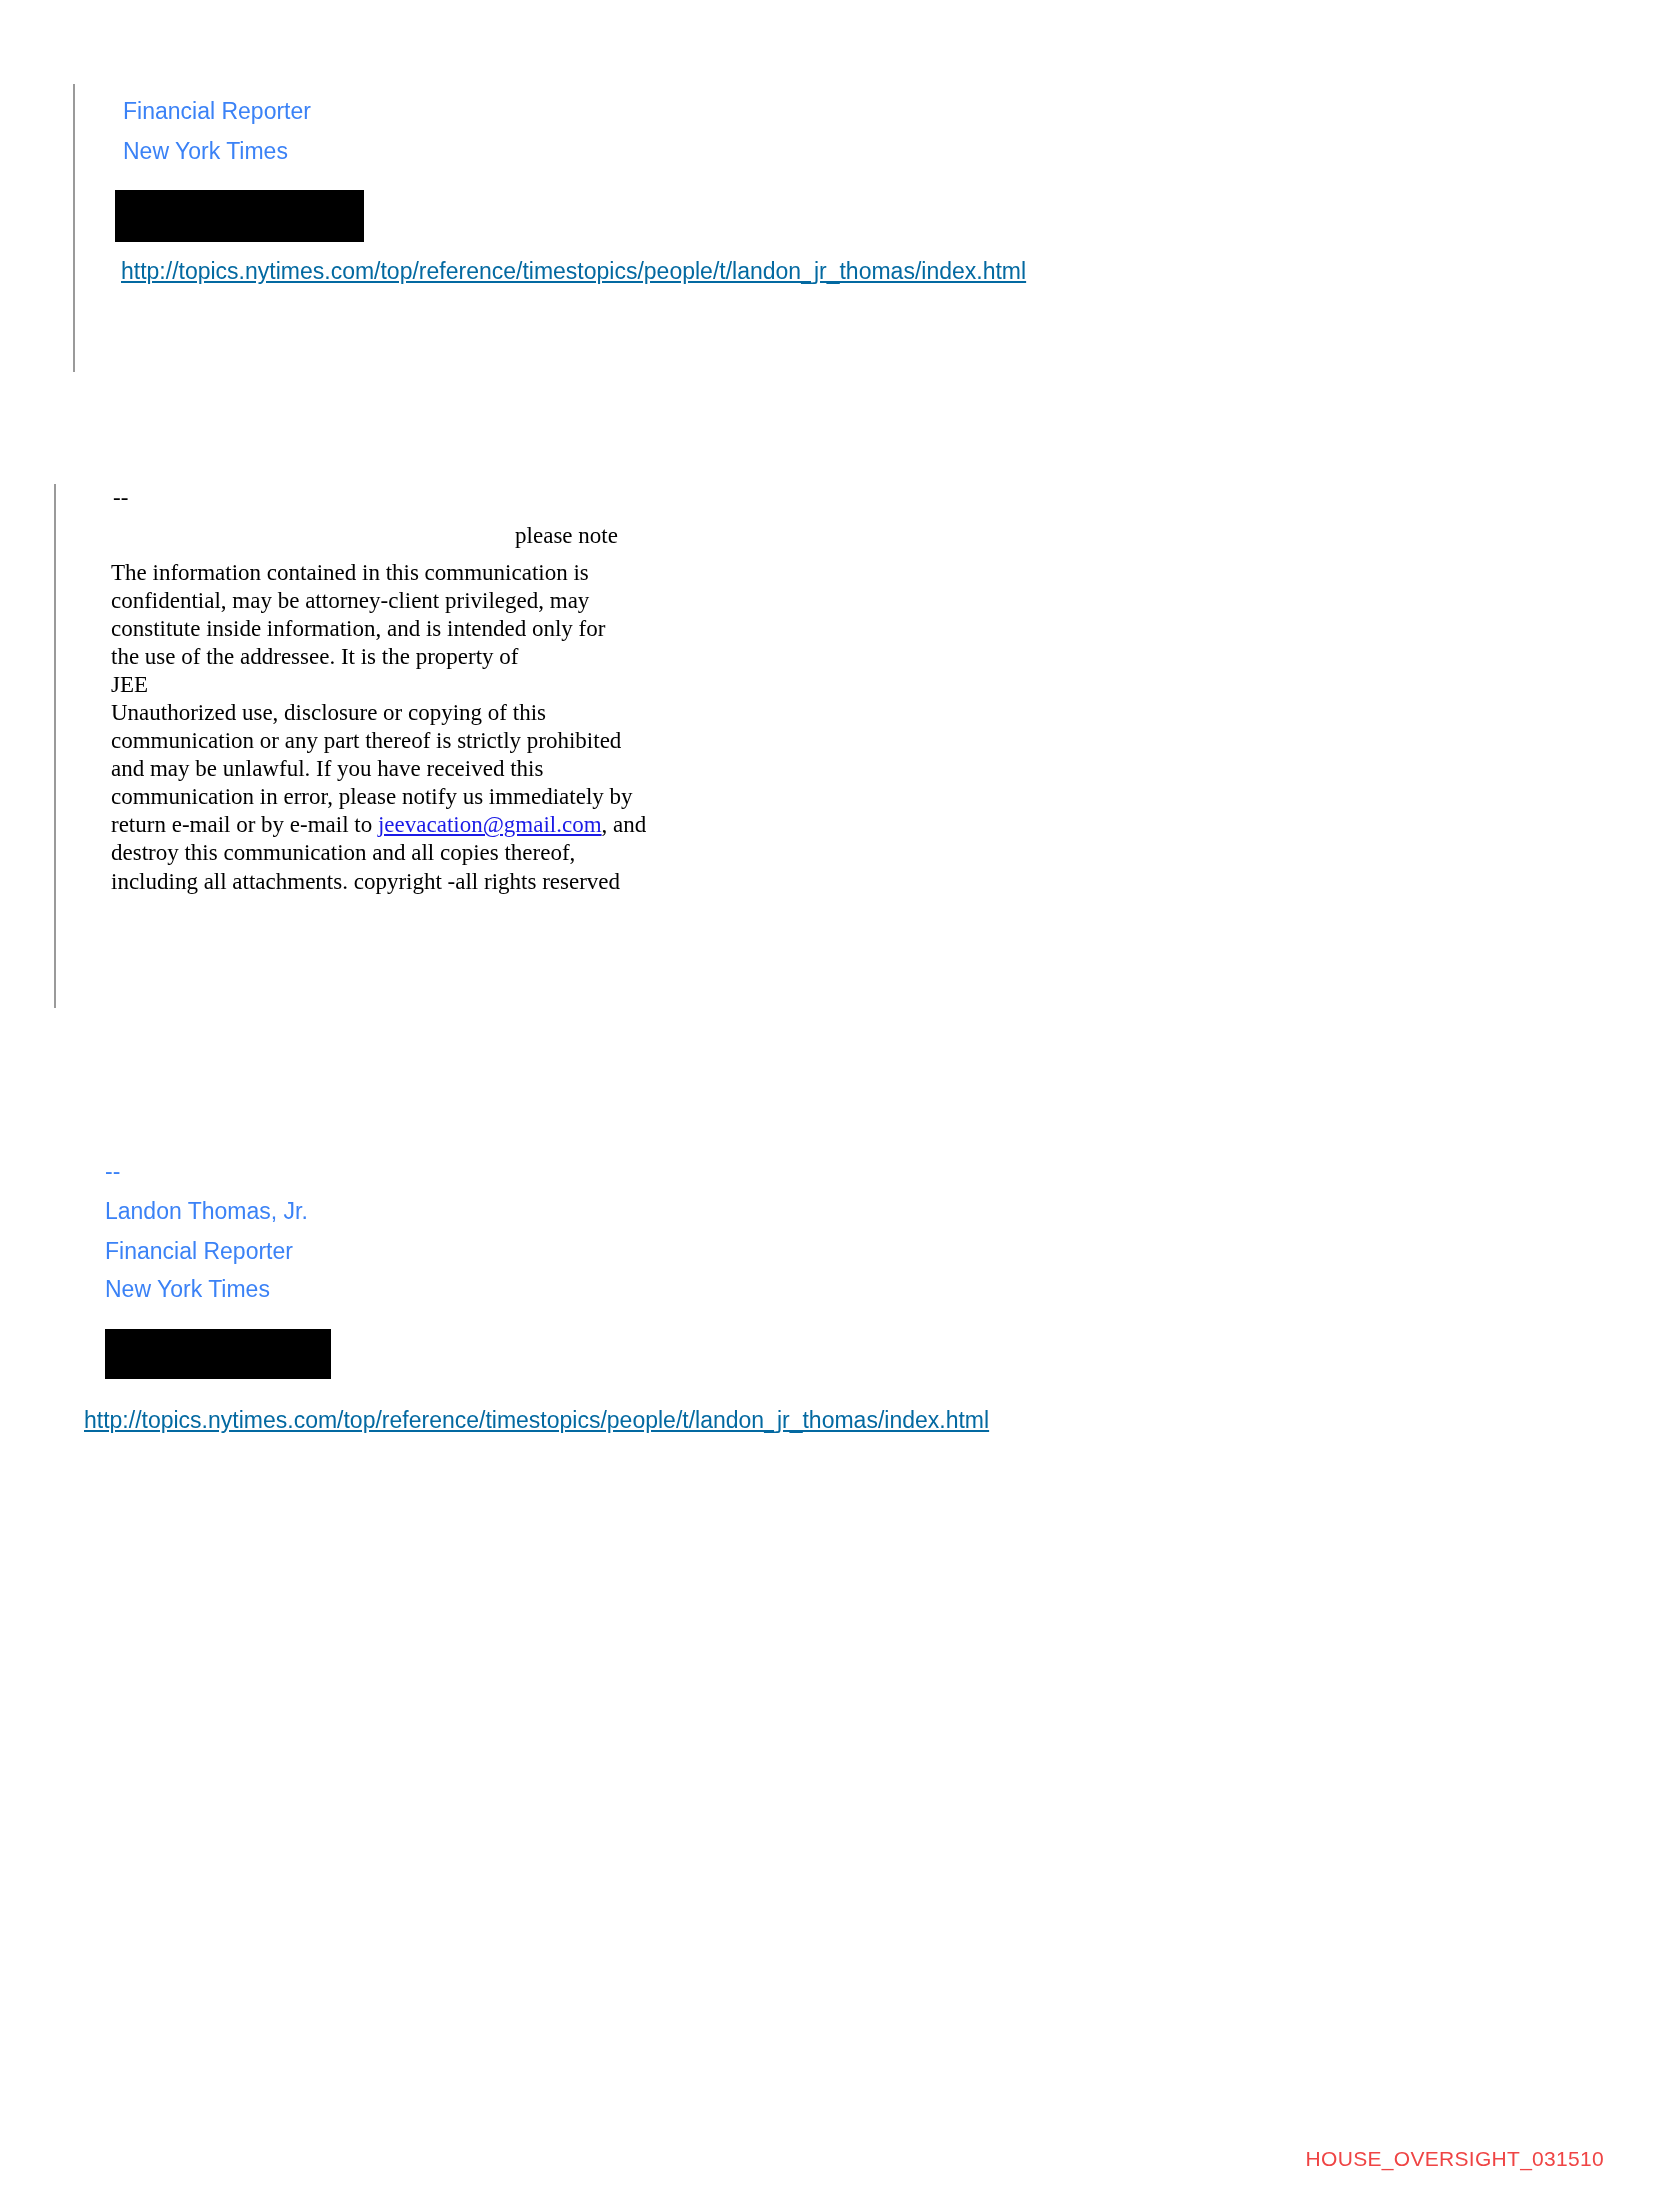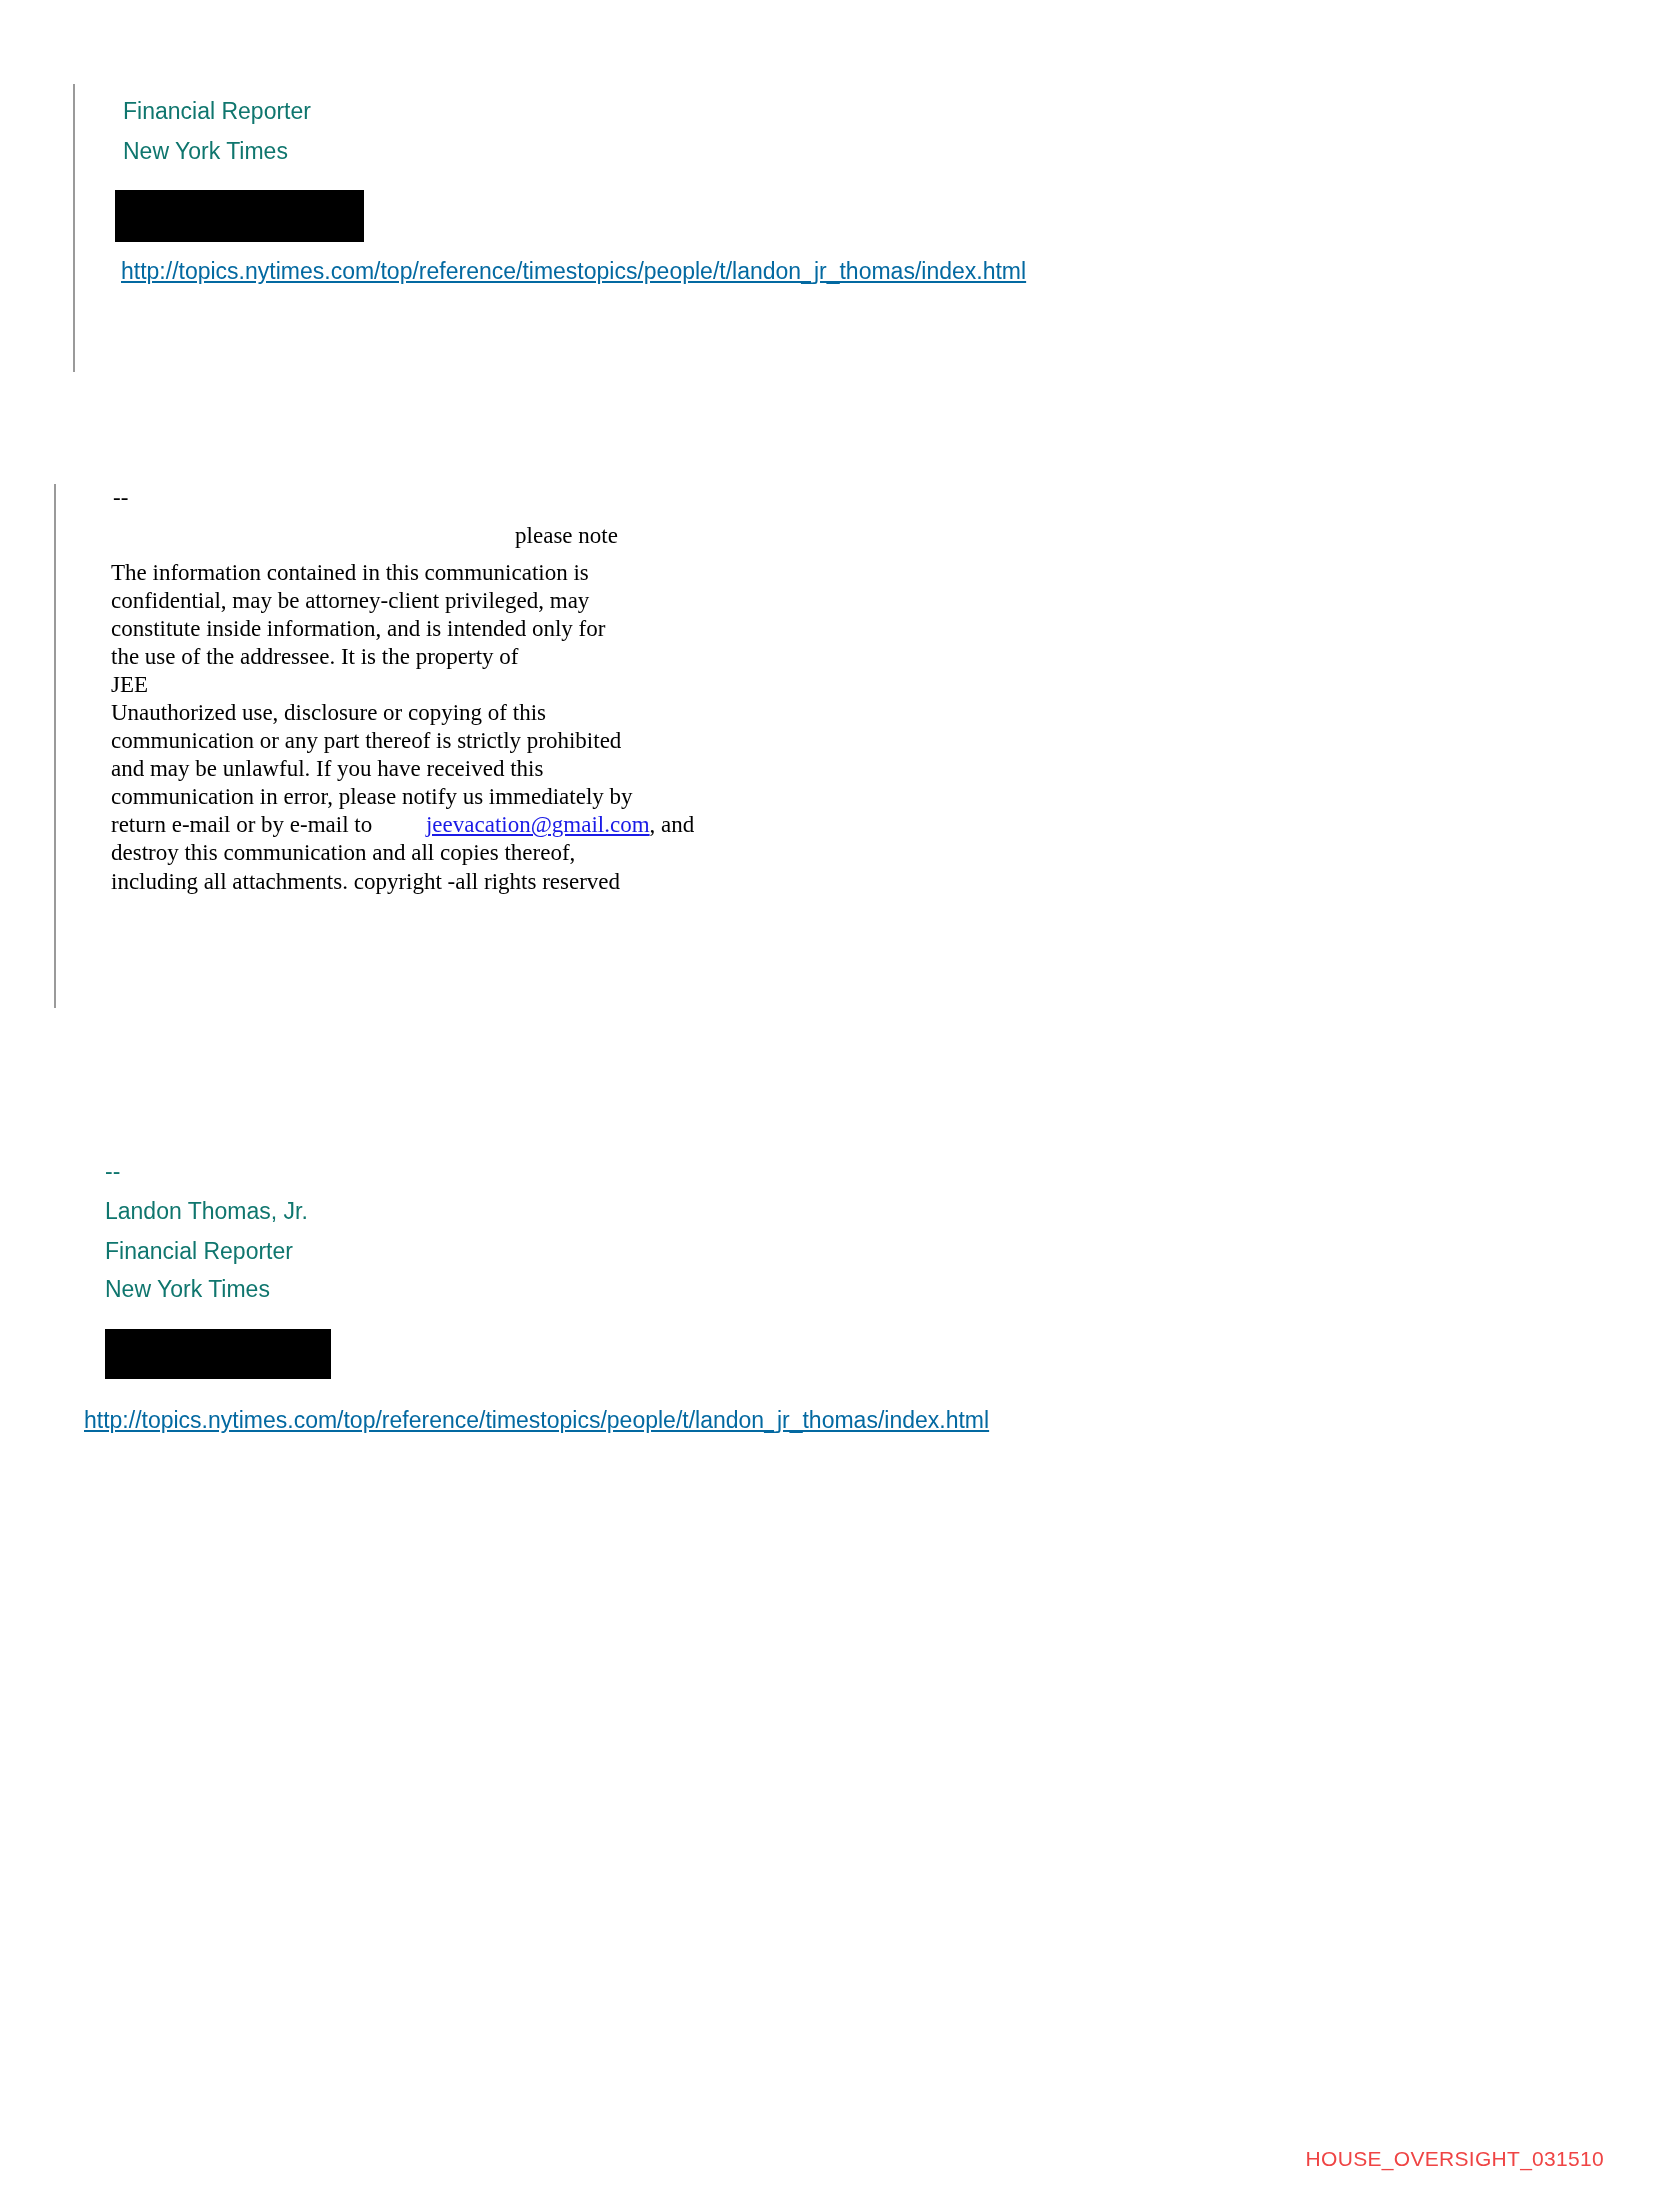--- a/index.html
+++ b/index.html
@@ -27,39 +27,38 @@
   .qb1 { left: 73px; top: 84px;  height: 288px; }
   .qb2 { left: 54px;  top: 484px;  height: 524px; }
 
   .block {
     position: absolute;
   }
   .sans {
     font-family: "Liberation Sans", sans-serif;
     font-size: 23px;
     line-height: 1.22;
-    color: #0f766e;
+    color: #3b82f6;
     white-space: pre-wrap;
   }
   .serif {
     font-family: "Liberation Serif", serif;
     font-size: 23px;
     line-height: 1.22;
     color: #000000;
     white-space: pre-wrap;
   }
   .link {
     color: #0369a1;
     text-decoration: underline;
     word-break: break-all;
   }
   .link-serif {
     color: #1a1ae6;
     text-decoration: underline;
-    margin-left: 48px;
   }
   .redaction {
     position: absolute;
     background: #000000;
   }
   .r1 { left: 115px; top: 190px; width: 249px; height: 52px; }
   .r2 { left: 105px; top: 1329px; width: 226px; height: 50px; }
 
   .footer {
     position: absolute;

